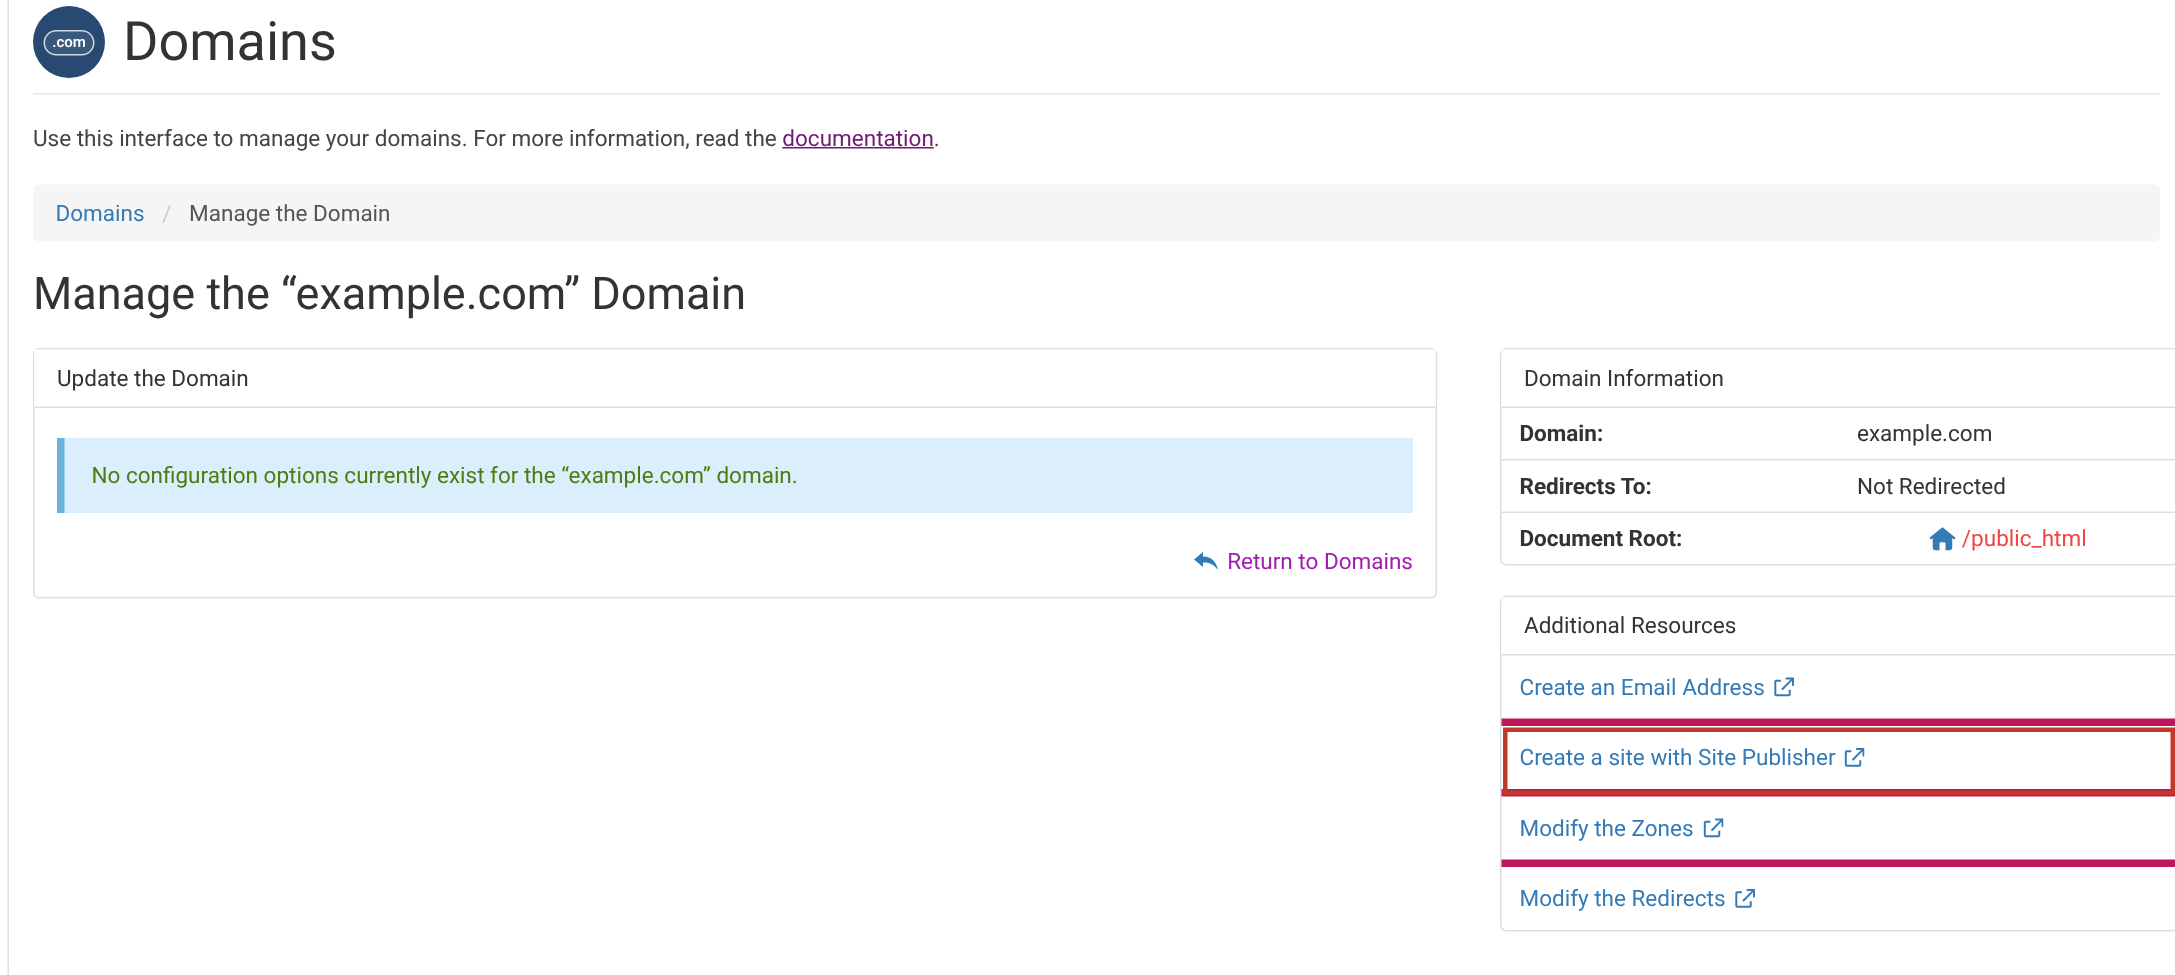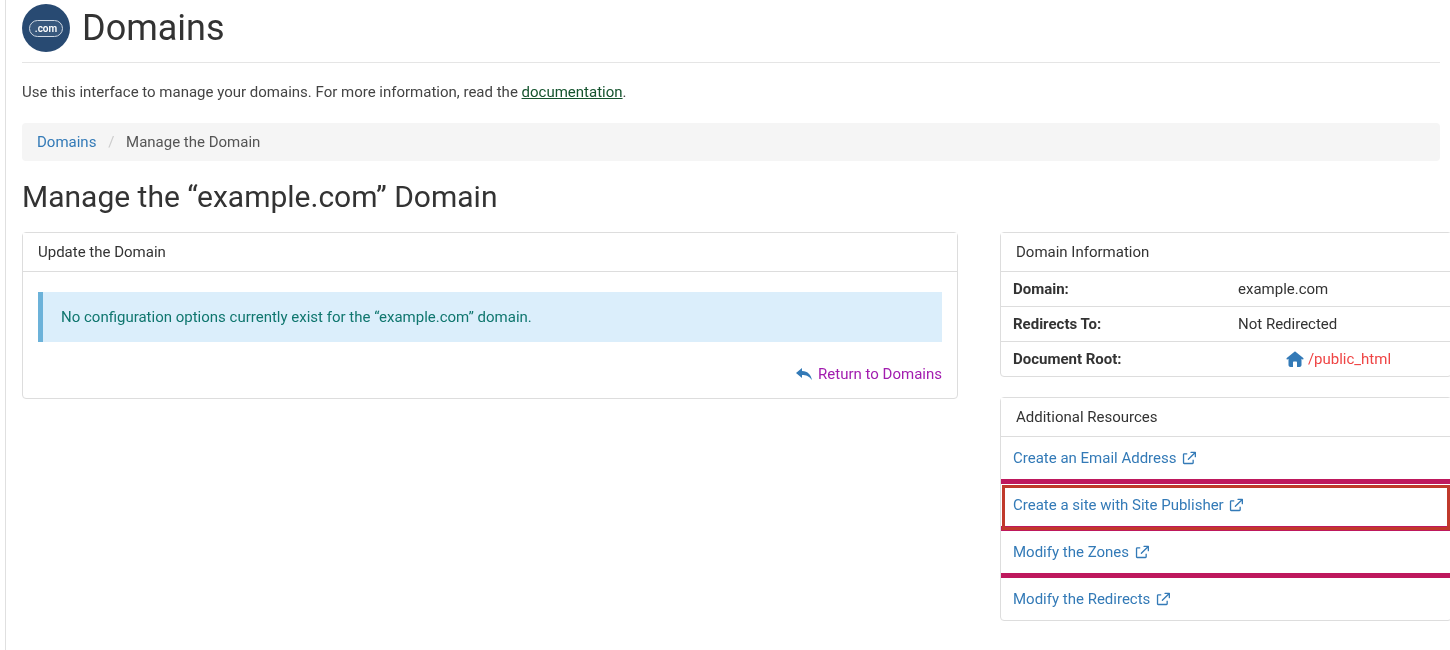--- a/index.html
+++ b/index.html
@@ -50,21 +50,21 @@
   }
   .page-title {
     font-size: 36px;
     font-weight: 400;
     color: #333;
   }
   .intro-text {
     margin-bottom: 22px;
     color: #444;
   }
-  .intro-text a { color: #14532d; text-decoration: underline; }
+  .intro-text a { color: #701a75; text-decoration: underline; }
   .breadcrumb {
     background: #f5f5f5;
     padding: 10px 15px;
     border-radius: 4px;
     margin-bottom: 18px;
   }
   .breadcrumb a { color: #337ab7; text-decoration: none; }
   .breadcrumb-sep { color: #ccc; margin: 0 8px; }
   .breadcrumb-current { color: #555; }
   h2.section-title {
@@ -93,21 +93,21 @@
     color: #333;
   }
   .panel-body {
     padding: 20px 15px 15px 15px;
   }
   .alert-info {
     background: #dbeefb;
     border-left: 5px solid #6cb2d9;
     padding: 16px 18px;
     margin: 0 0 15px 0;
-    color: #0f766e;
+    color: #4d7c0f;
   }
   .return-link {
     display: block;
     text-align: right;
     color: #a21caf;
     text-decoration: none;
     padding: 8px 0 0 0;
   }
   .return-link svg { vertical-align: -2px; margin-right: 2px; }
   .info-table { width: 100%; border-collapse: collapse; }

